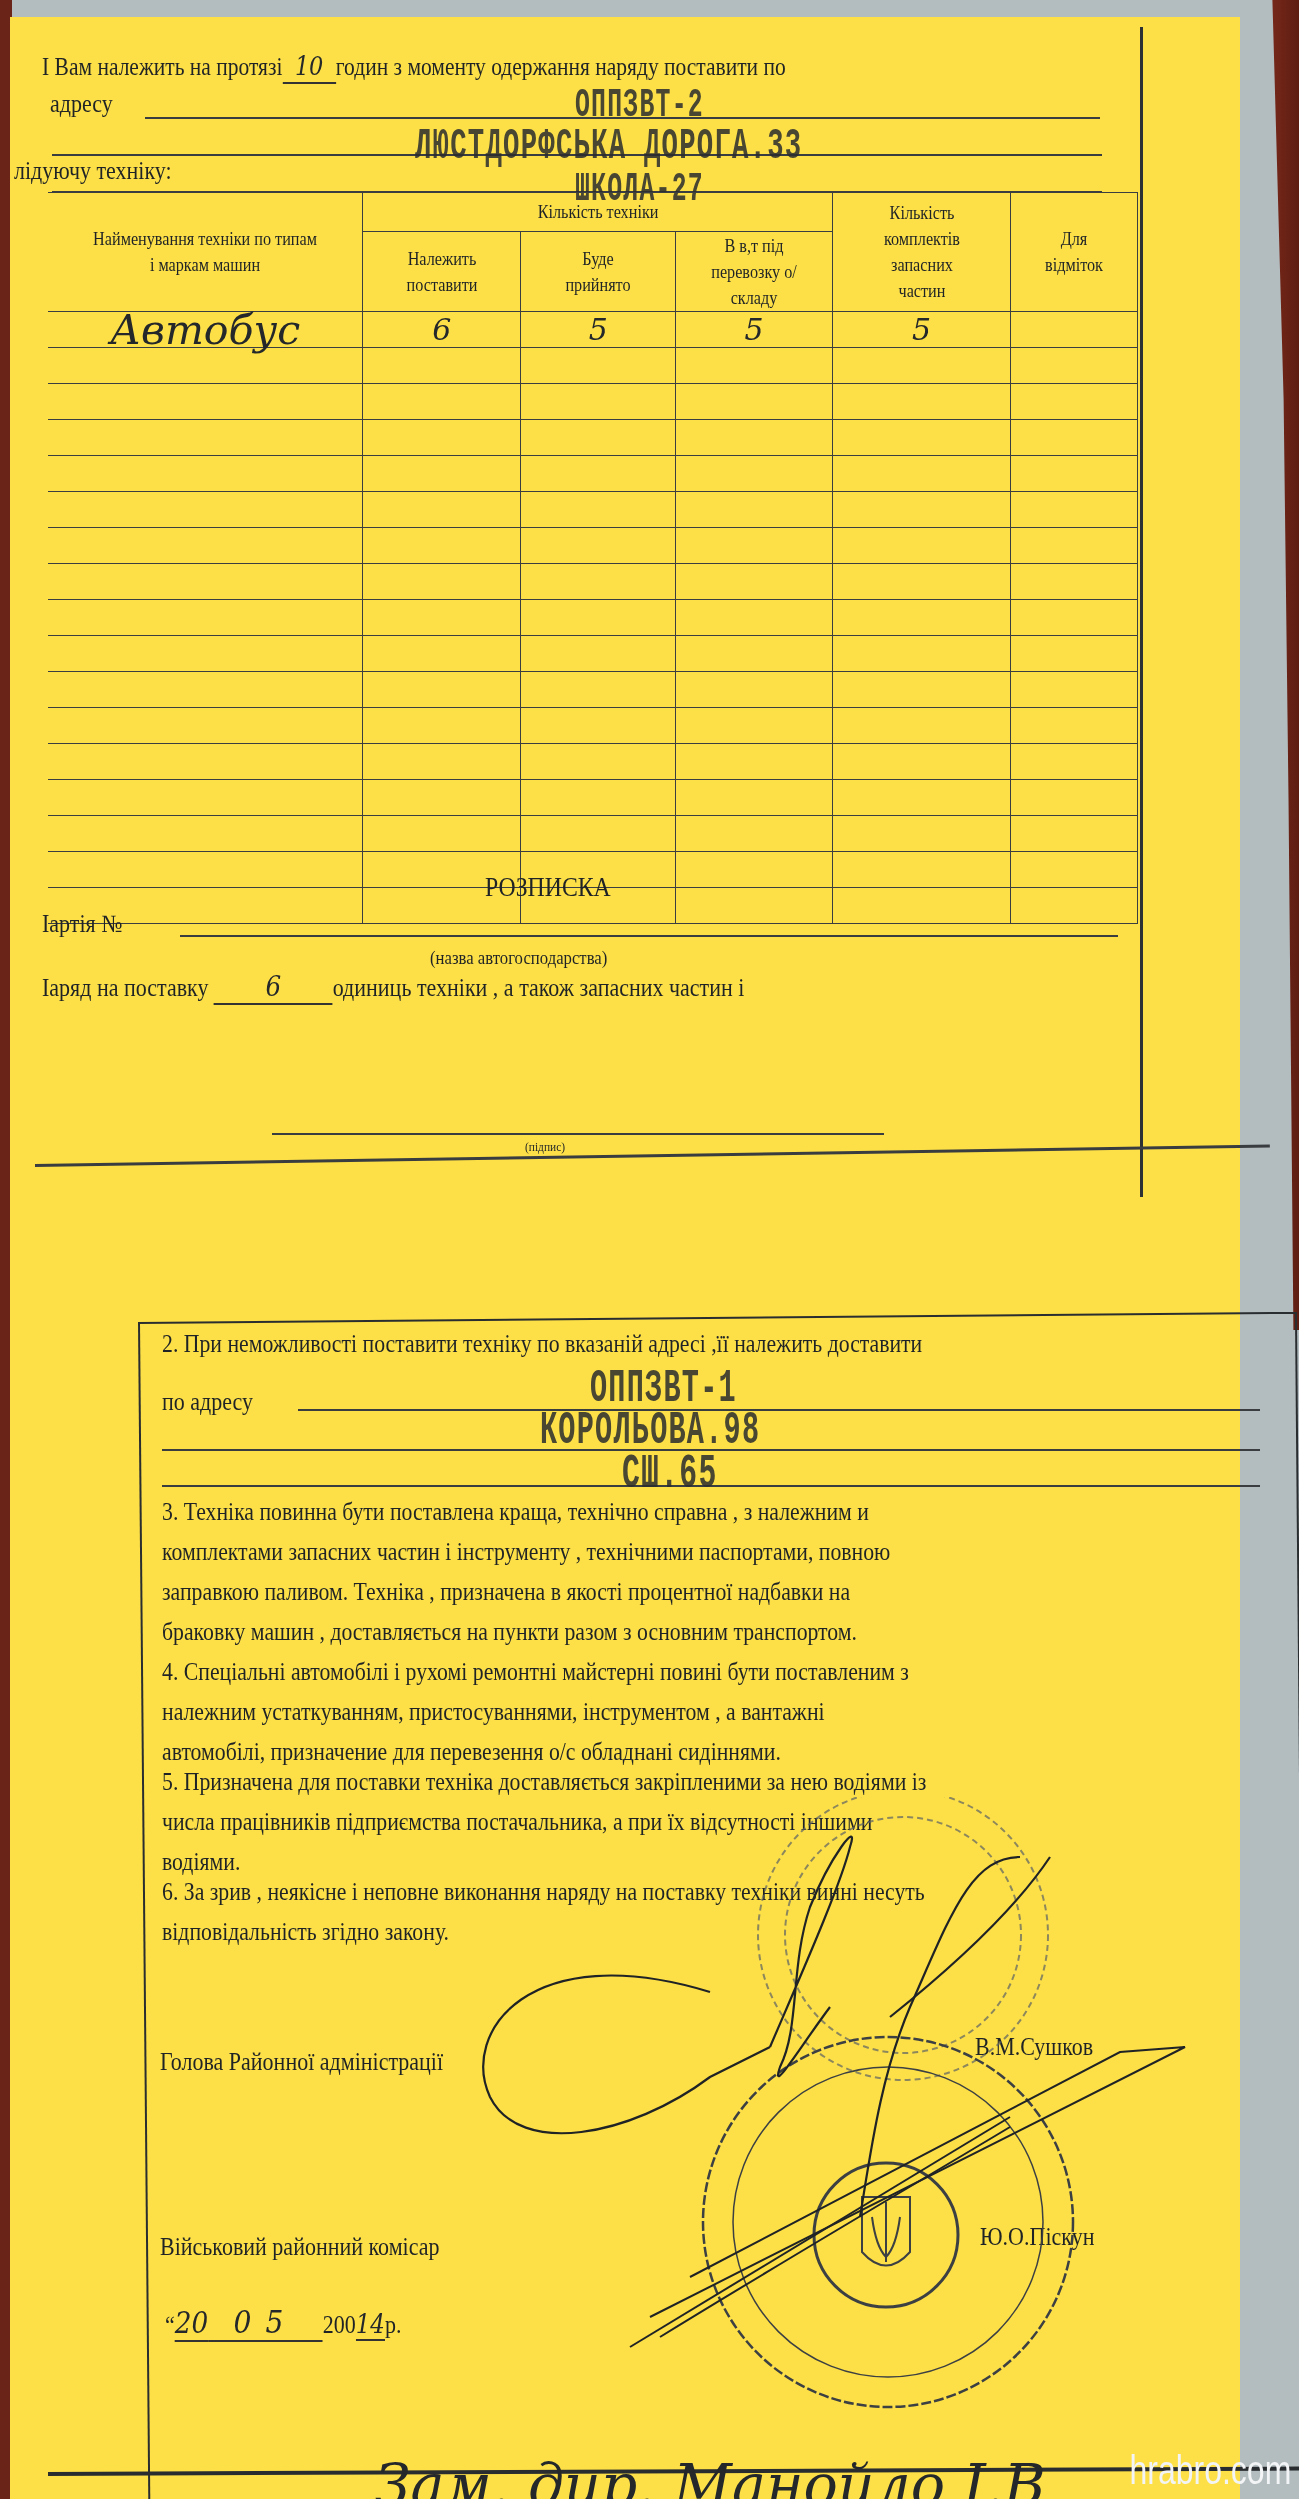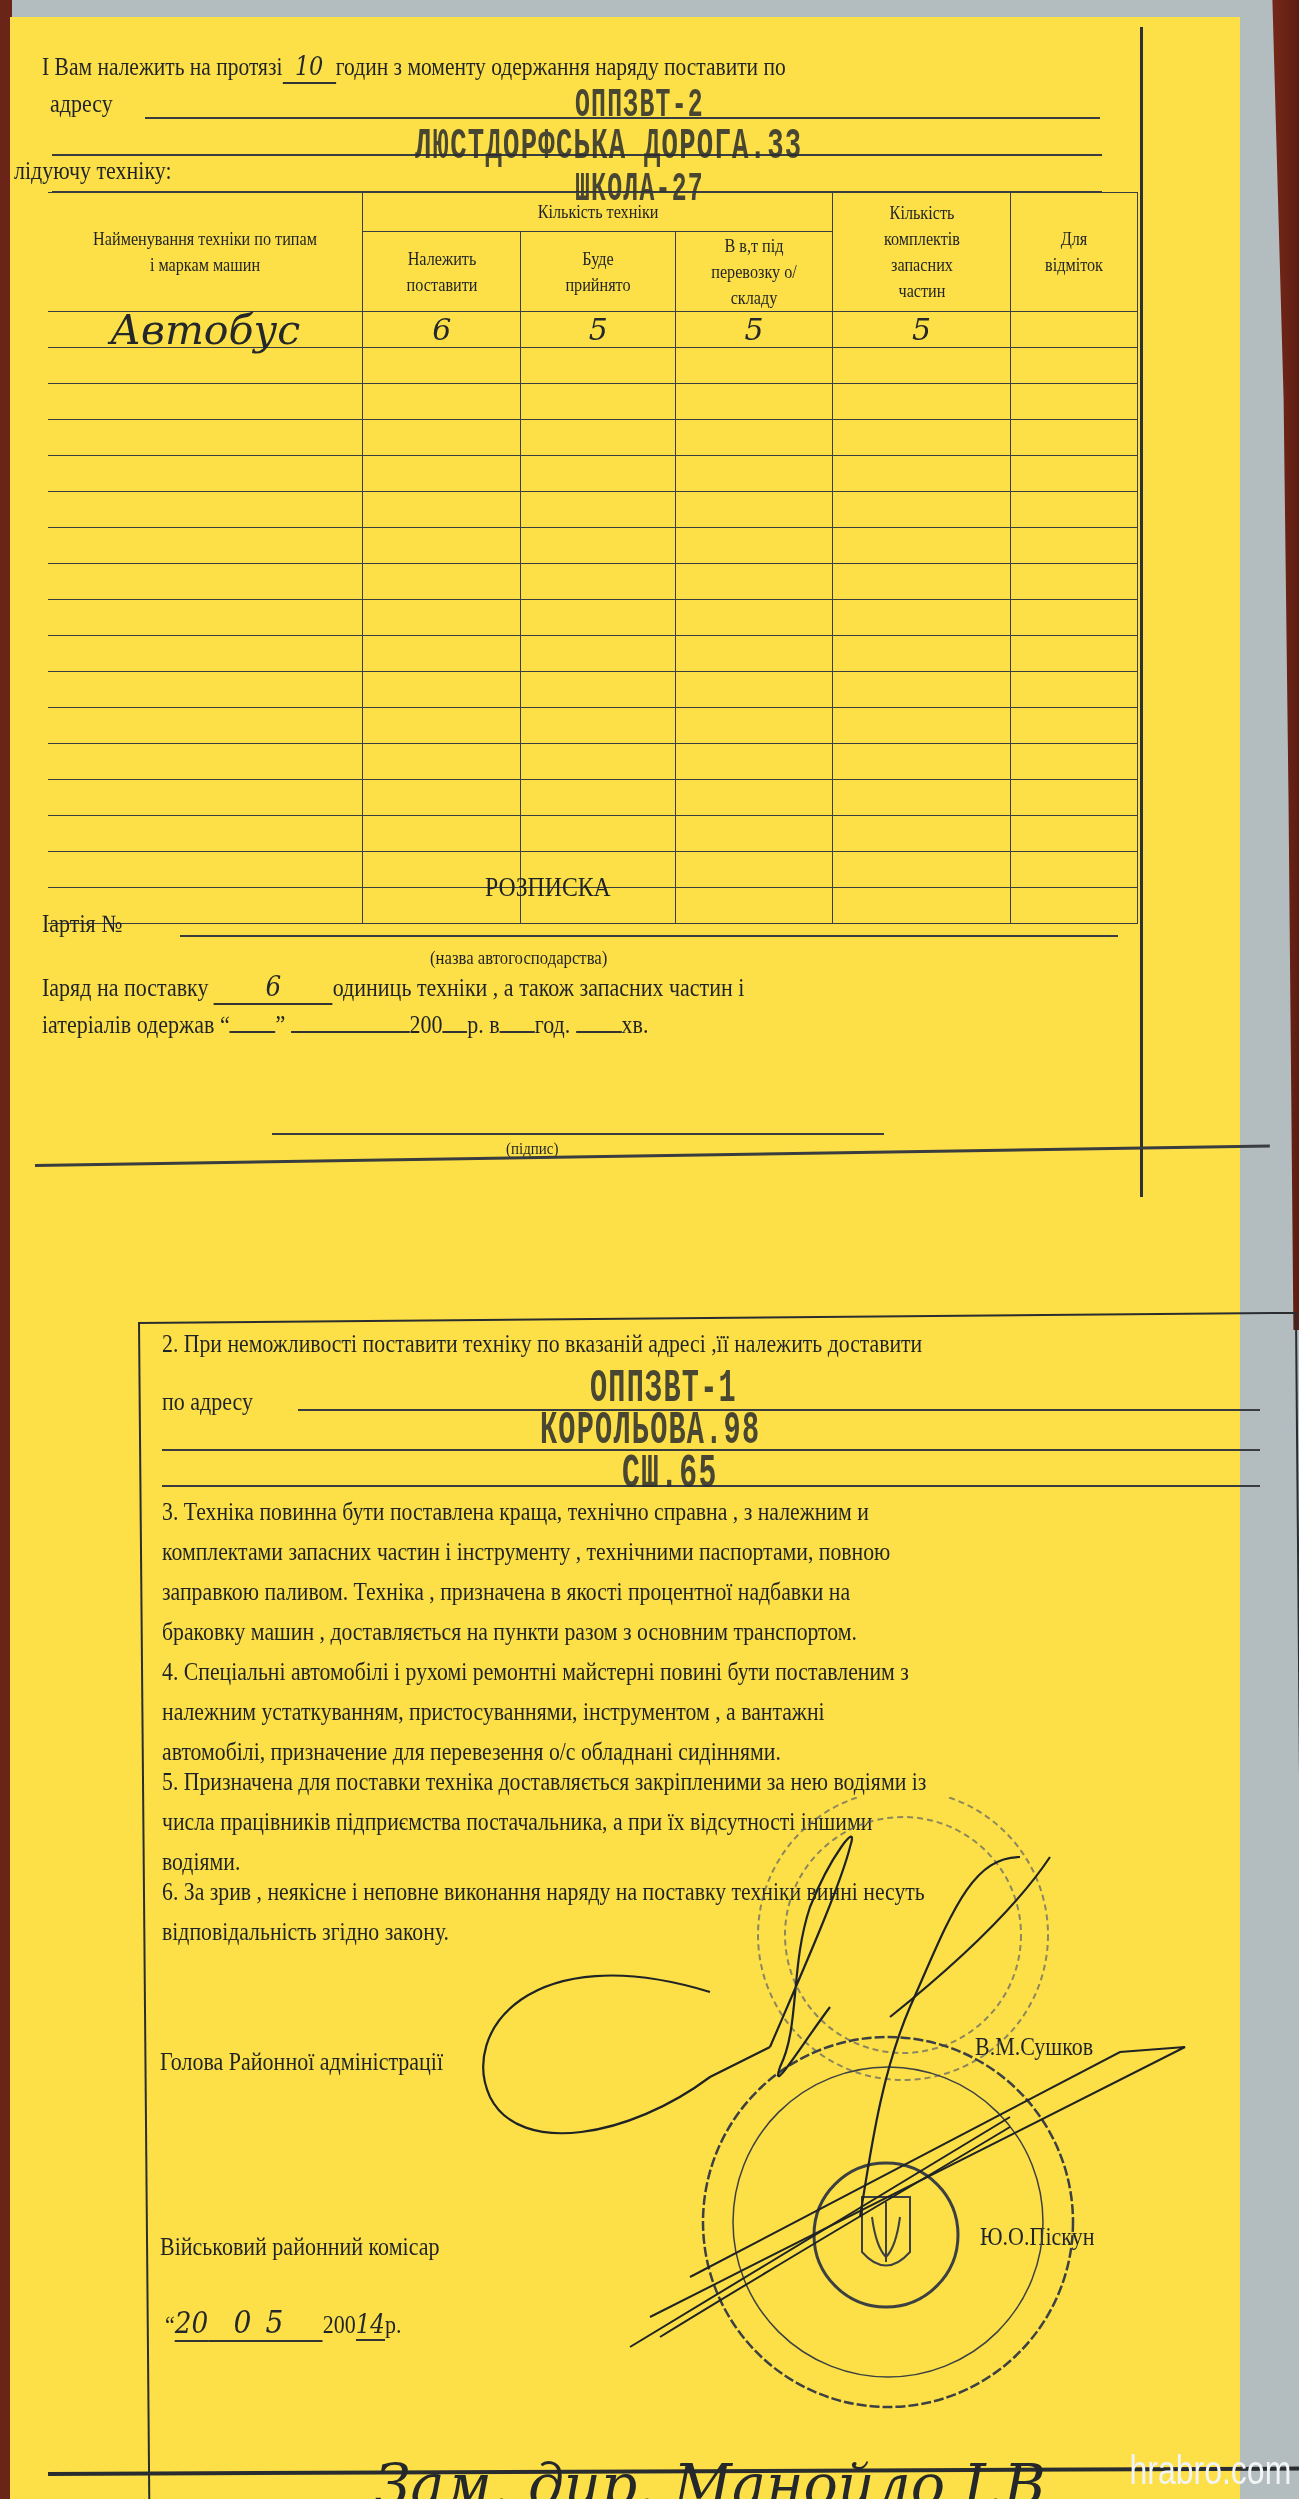--- a/index.html
+++ b/index.html
@@ -214,30 +214,23 @@
   <div class="line" style="left:170px;top:918px;width:938px;"></div>
   <div class="abs" style="left:420px;top:930px;font-size:19px;"><span class="cond">(назва автогосподарства)</span></div>
 
   <div class="abs txt" style="left:32px;top:955px;">
     <span class="cond">
       <span>Іаряд на поставку</span>
       <span style="display:inline-block;width:135px;border-bottom:2px solid #333;text-align:center;"><span class="hand" style="font-size:28px;">6</span></span><span>одиниць техніки , а також запасних частин і</span>
     </span>
   </div>
 
-  <div class="abs txt" style="left:32px;top:993px;">
-    <span class="cond">
-      <span>іатеріалів одержав “</span><span style="display:inline-block;width:52px;border-bottom:2px solid #333;"></span><span>”</span>
-      <span style="display:inline-block;width:135px;border-bottom:2px solid #333;"></span><span>200</span><span style="display:inline-block;width:28px;border-bottom:2px solid #333;"></span><span>р. в</span><span style="display:inline-block;width:40px;border-bottom:2px solid #333;"></span><span>год.</span>
-      <span style="display:inline-block;width:52px;border-bottom:2px solid #333;"></span><span>хв.</span>
-    </span>
-  </div>
 
   <div class="line" style="left:262px;top:1116px;width:612px;"></div>
-  <div class="abs" style="left:496px;top:1122px;font-size:17px;text-decoration:underline;"><span class="cond">(підпис)</span></div>
+  <div class="abs" style="left:515px;top:1122px;font-size:13px;text-decoration:underline;"><span class="cond">(підпис)</span></div>
   <div class="line" style="left:25px;top:1147px;width:1235px;height:3px;transform:rotate(-0.9deg);transform-origin:left center;"></div>
 
   <div class="abs" style="left:128px;top:1305px;width:1155px;height:1175px;border:2px solid #2a2d30;border-bottom:none;transform:rotate(-0.5deg);transform-origin:left top;"></div>
   <div class="line" style="left:38px;top:2455px;width:1265px;height:4px;background:#2a2d30;transform:rotate(-0.25deg);transform-origin:left center;"></div>
 
   <div class="abs txt" style="left:152px;top:1312px;"><span class="cond" style="transform:scaleX(0.87);">2. При неможливості поставити техніку по вказаній  адресі ,її належить доставити</span></div>
   <div class="abs txt" style="left:152px;top:1370px;"><span class="cond">по адресу</span></div>
   <div class="line" style="left:288px;top:1392px;width:962px;"></div>
   <div class="line" style="left:152px;top:1432px;width:1098px;"></div>
   <div class="line" style="left:152px;top:1468px;width:1098px;"></div>

